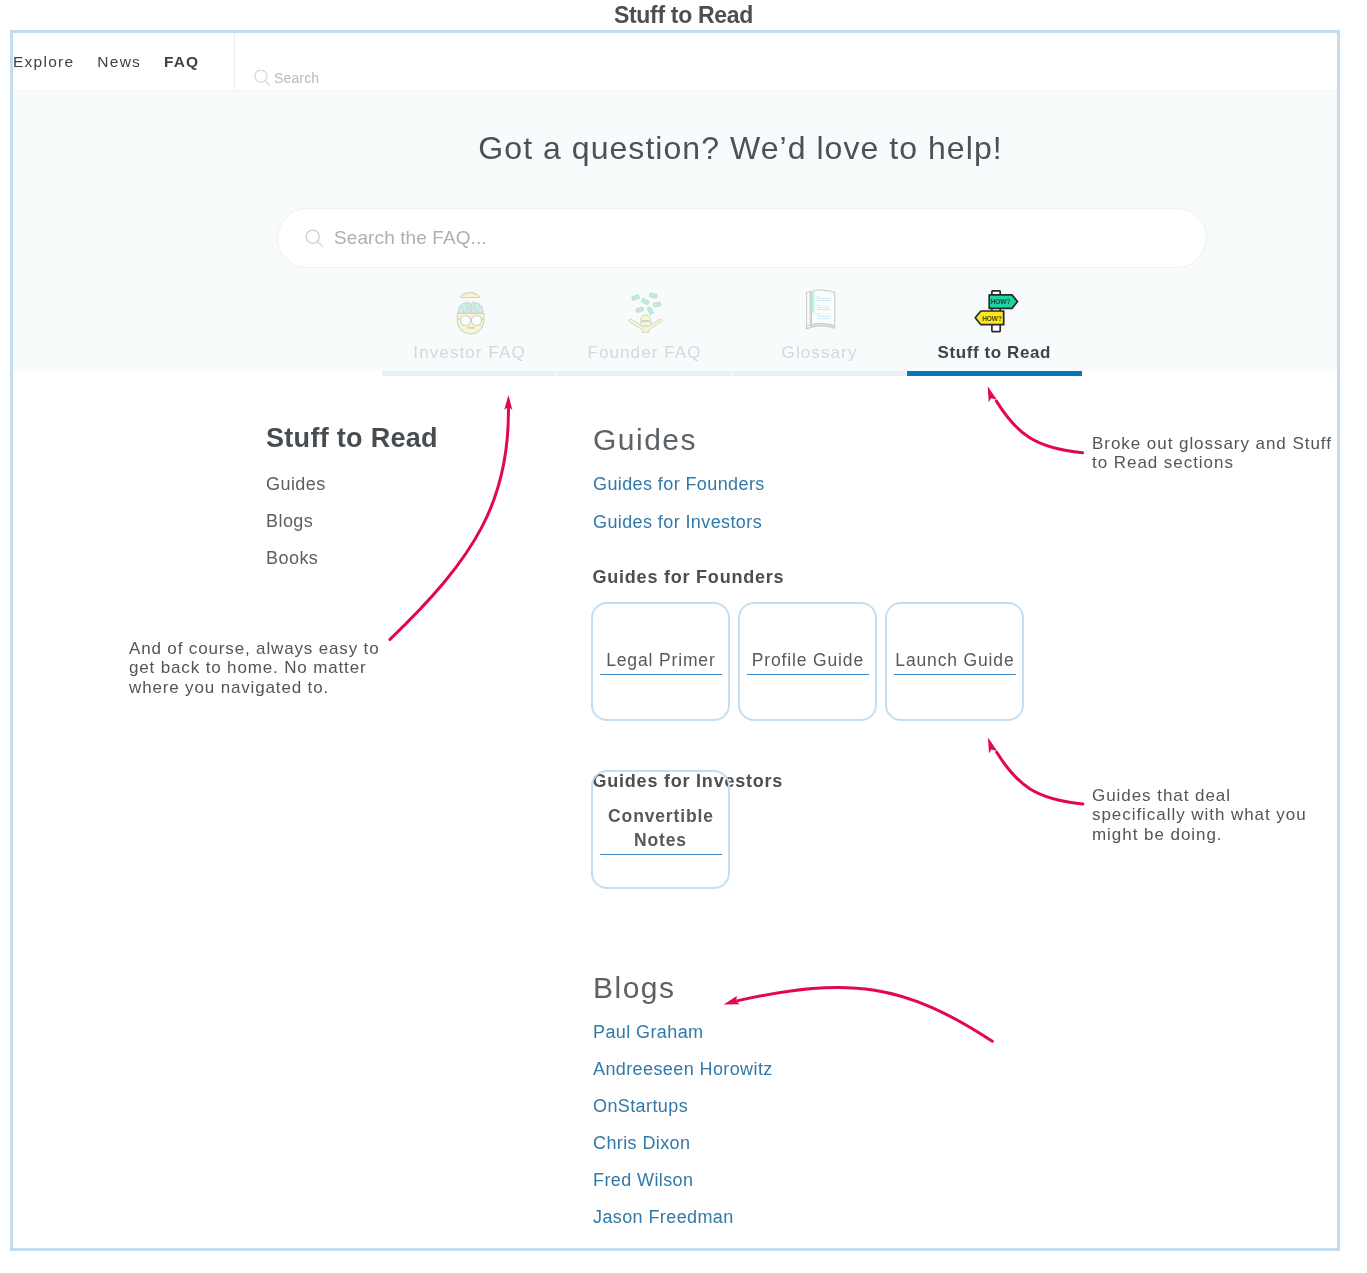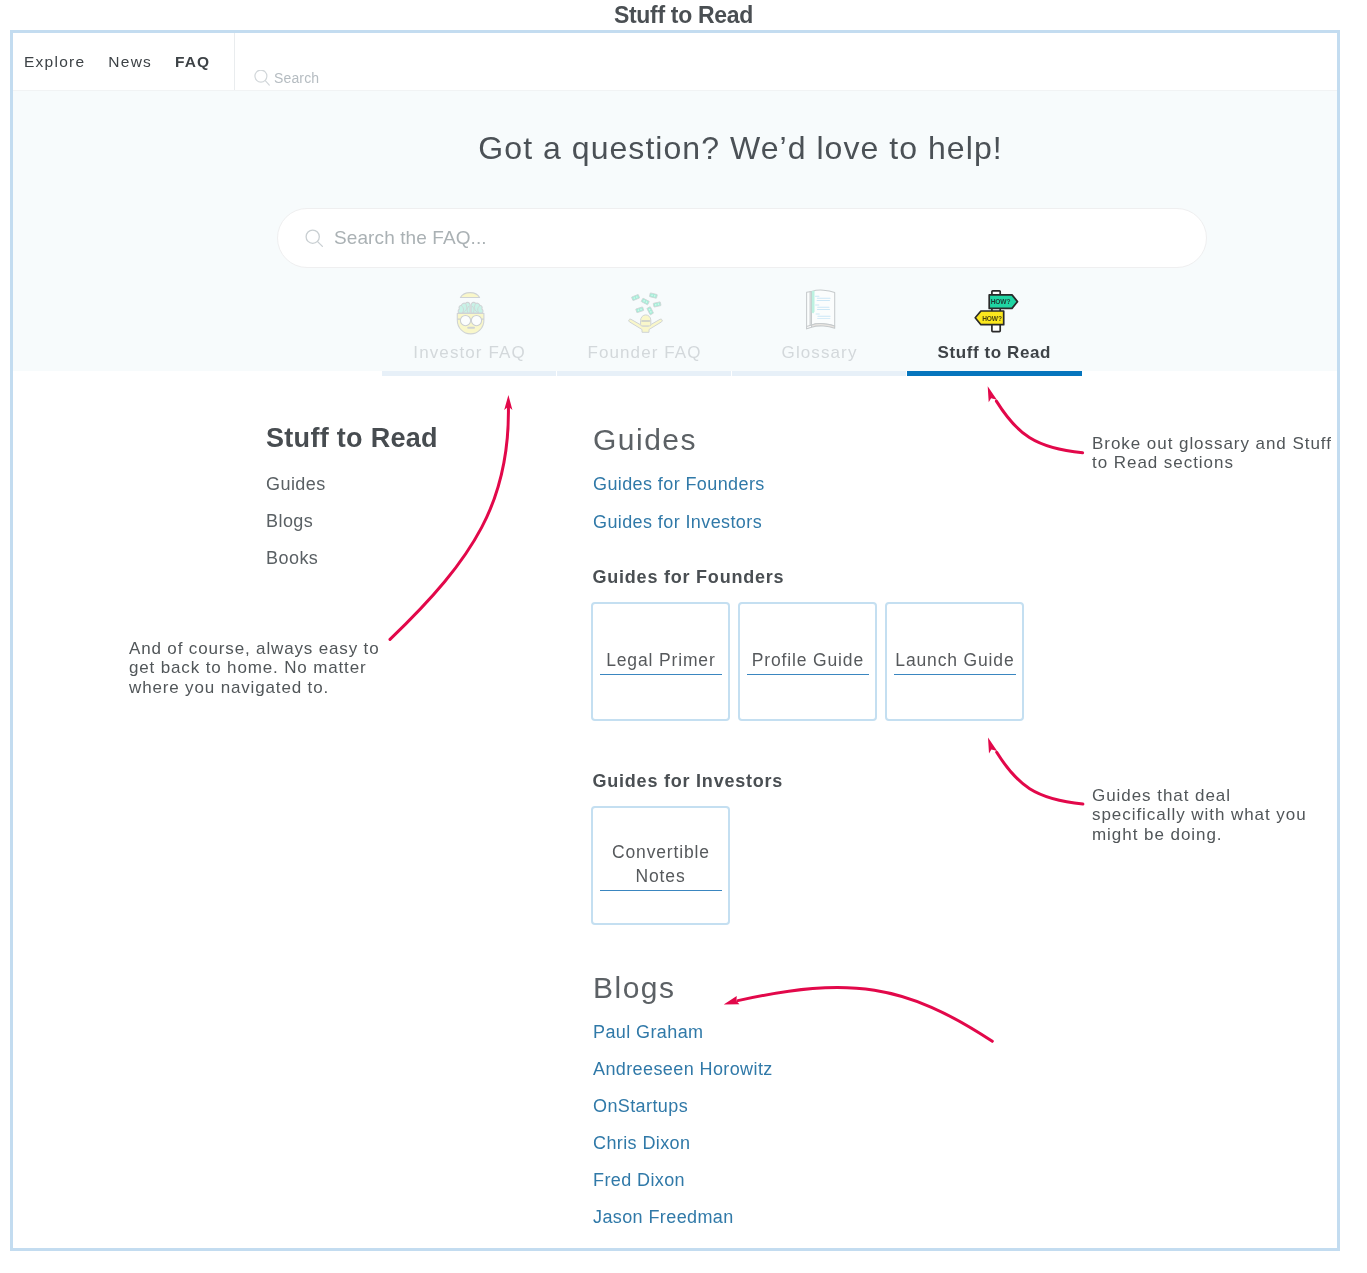--- a/index.html
+++ b/index.html
@@ -5,21 +5,21 @@
   html,body{margin:0;padding:0;}
   body{width:1367px;height:1273px;background:#ffffff;font-family:"Liberation Sans",sans-serif;overflow:hidden;}
   .page{position:relative;width:1235px;height:1273px;}
   .doc-title{position:absolute;left:0;top:2px;width:1367px;text-align:center;font-size:23px;font-weight:bold;color:#4a4f53;letter-spacing:-0.3px;}
   .frame{position:absolute;left:10px;top:30px;width:1330px;height:1221px;border:3px solid #c3dcf0;box-sizing:border-box;background:#fff;overflow:hidden;}
 
   
   .topnav{position:absolute;left:0;top:0;width:100%;height:58px;background:#fff;border-bottom:1px solid #f1f3f4;box-sizing:border-box;}
   .topnav-links{position:absolute;left:0;top:0;height:57px;display:flex;align-items:center;}
   .topnav-link{font-size:15.5px;color:#3d4246;letter-spacing:1.25px;white-space:nowrap;}
-  .topnav-link.l1{margin-left:11px;}
+  .topnav-link.l1{}
   .topnav-link.l2{margin-left:23px;}
   .topnav-link.l3{margin-left:23px;font-weight:bold;letter-spacing:1.1px;}
   .nav-divider{position:absolute;left:220.6px;top:0;width:1px;height:57px;background:#e9ecee;}
   .nav-search{position:absolute;left:241px;top:16px;height:57px;display:flex;align-items:center;}
   .nav-search-icon{width:16px;height:16px;margin-right:4px;}
   .nav-search-text{font-size:14px;color:#b5bcc1;letter-spacing:0.15px;}
 
   
   .hero{position:absolute;left:0;top:58px;width:100%;height:280px;background:#f7fbfc;}
   .hero-title{position:absolute;left:0;top:40px;width:1454px;text-align:center;font-size:32px;color:#4b5156;letter-spacing:1.05px;line-height:34px;text-indent:1.05px;}
@@ -48,22 +48,22 @@
 
   .main{position:absolute;left:580px;top:0;width:620px;}
   .h2{position:absolute;left:0px;font-size:30px;color:#5c6165;letter-spacing:1.5px;line-height:32px;margin:0;white-space:nowrap;}
   .h2a{top:391px;}
   .h2b{top:939px;}
   .link{position:absolute;left:0px;font-size:18px;color:#3079a8;letter-spacing:0.4px;line-height:20px;white-space:nowrap;}
   .lk1{top:441px;} .lk2{top:479px;}
   .h3{position:absolute;left:-0.5px;font-size:18px;font-weight:bold;color:#4a4f53;letter-spacing:0.78px;line-height:20px;white-space:nowrap;}
   .h3a{top:534px;} .h3b{top:738px;}
   .cardrow{position:absolute;left:-2px;display:flex;}
-  .cr1{top:569px;} .cr2{top:773px;}
-  .card{width:139px;height:119px;border:2px solid #c4dff1;border-radius:4px;box-sizing:border-box;display:flex;align-items:center;justify-content:center;margin-right:8px;}
+  .cr1{top:569px;} .cr2{top:737px;font-weight:bold;}
+  .card{width:139px;height:119px;border:2px solid #c4dff1;border-radius:16px;box-sizing:border-box;display:flex;align-items:center;justify-content:center;margin-right:8px;}
   .card-label{font-size:17.5px;color:#56595c;letter-spacing:0.85px;line-height:24px;text-align:center;border-bottom:1.4px solid #3a86c0;padding-bottom:2px;width:122px;text-indent:0.85px;}
   .bl0{top:989px;} .bl1{top:1026px;} .bl2{top:1063px;} .bl3{top:1100px;} .bl4{top:1137px;} .bl5{top:1174px;}
 
   
   .anno-layer{position:absolute;left:0;top:0;width:1367px;height:1273px;pointer-events:none;}
   .anno{position:absolute;font-size:17px;color:#515659;letter-spacing:0.95px;line-height:19.4px;white-space:pre-line;}
   .anno1{left:1092px;top:434px;width:290px;}
   .anno2{left:129px;top:639px;width:290px;letter-spacing:0.85px;}
   .anno3{left:1092px;top:786px;width:290px;}
   .anno4{left:1005px;top:1039px;width:290px;}
@@ -254,21 +254,21 @@
           <div class="card">
               <span class="card-label">Convertible Notes</span>
             </div>
         </div>
 
         <div class="h2 h2b">Blogs</div>
         <div class="link bl0">Paul Graham</div>
         <div class="link bl1">Andreeseen Horowitz</div>
         <div class="link bl2">OnStartups</div>
         <div class="link bl3">Chris Dixon</div>
-        <div class="link bl4">Fred Dixon</div>
+        <div class="link bl4">Fred Wilson</div>
         <div class="link bl5">Jason Freedman</div>
       </div>
 
     </div>
 
   </div>
 
   <svg class="anno-layer" width="1367" height="1273" viewBox="0 0 1367 1273">
     <g fill="none" stroke="#e2084a" stroke-width="3.0" stroke-linecap="round">
       <path d="M1082.6 452.8 C1035 448 1017 434 996.4 401.1"></path>

